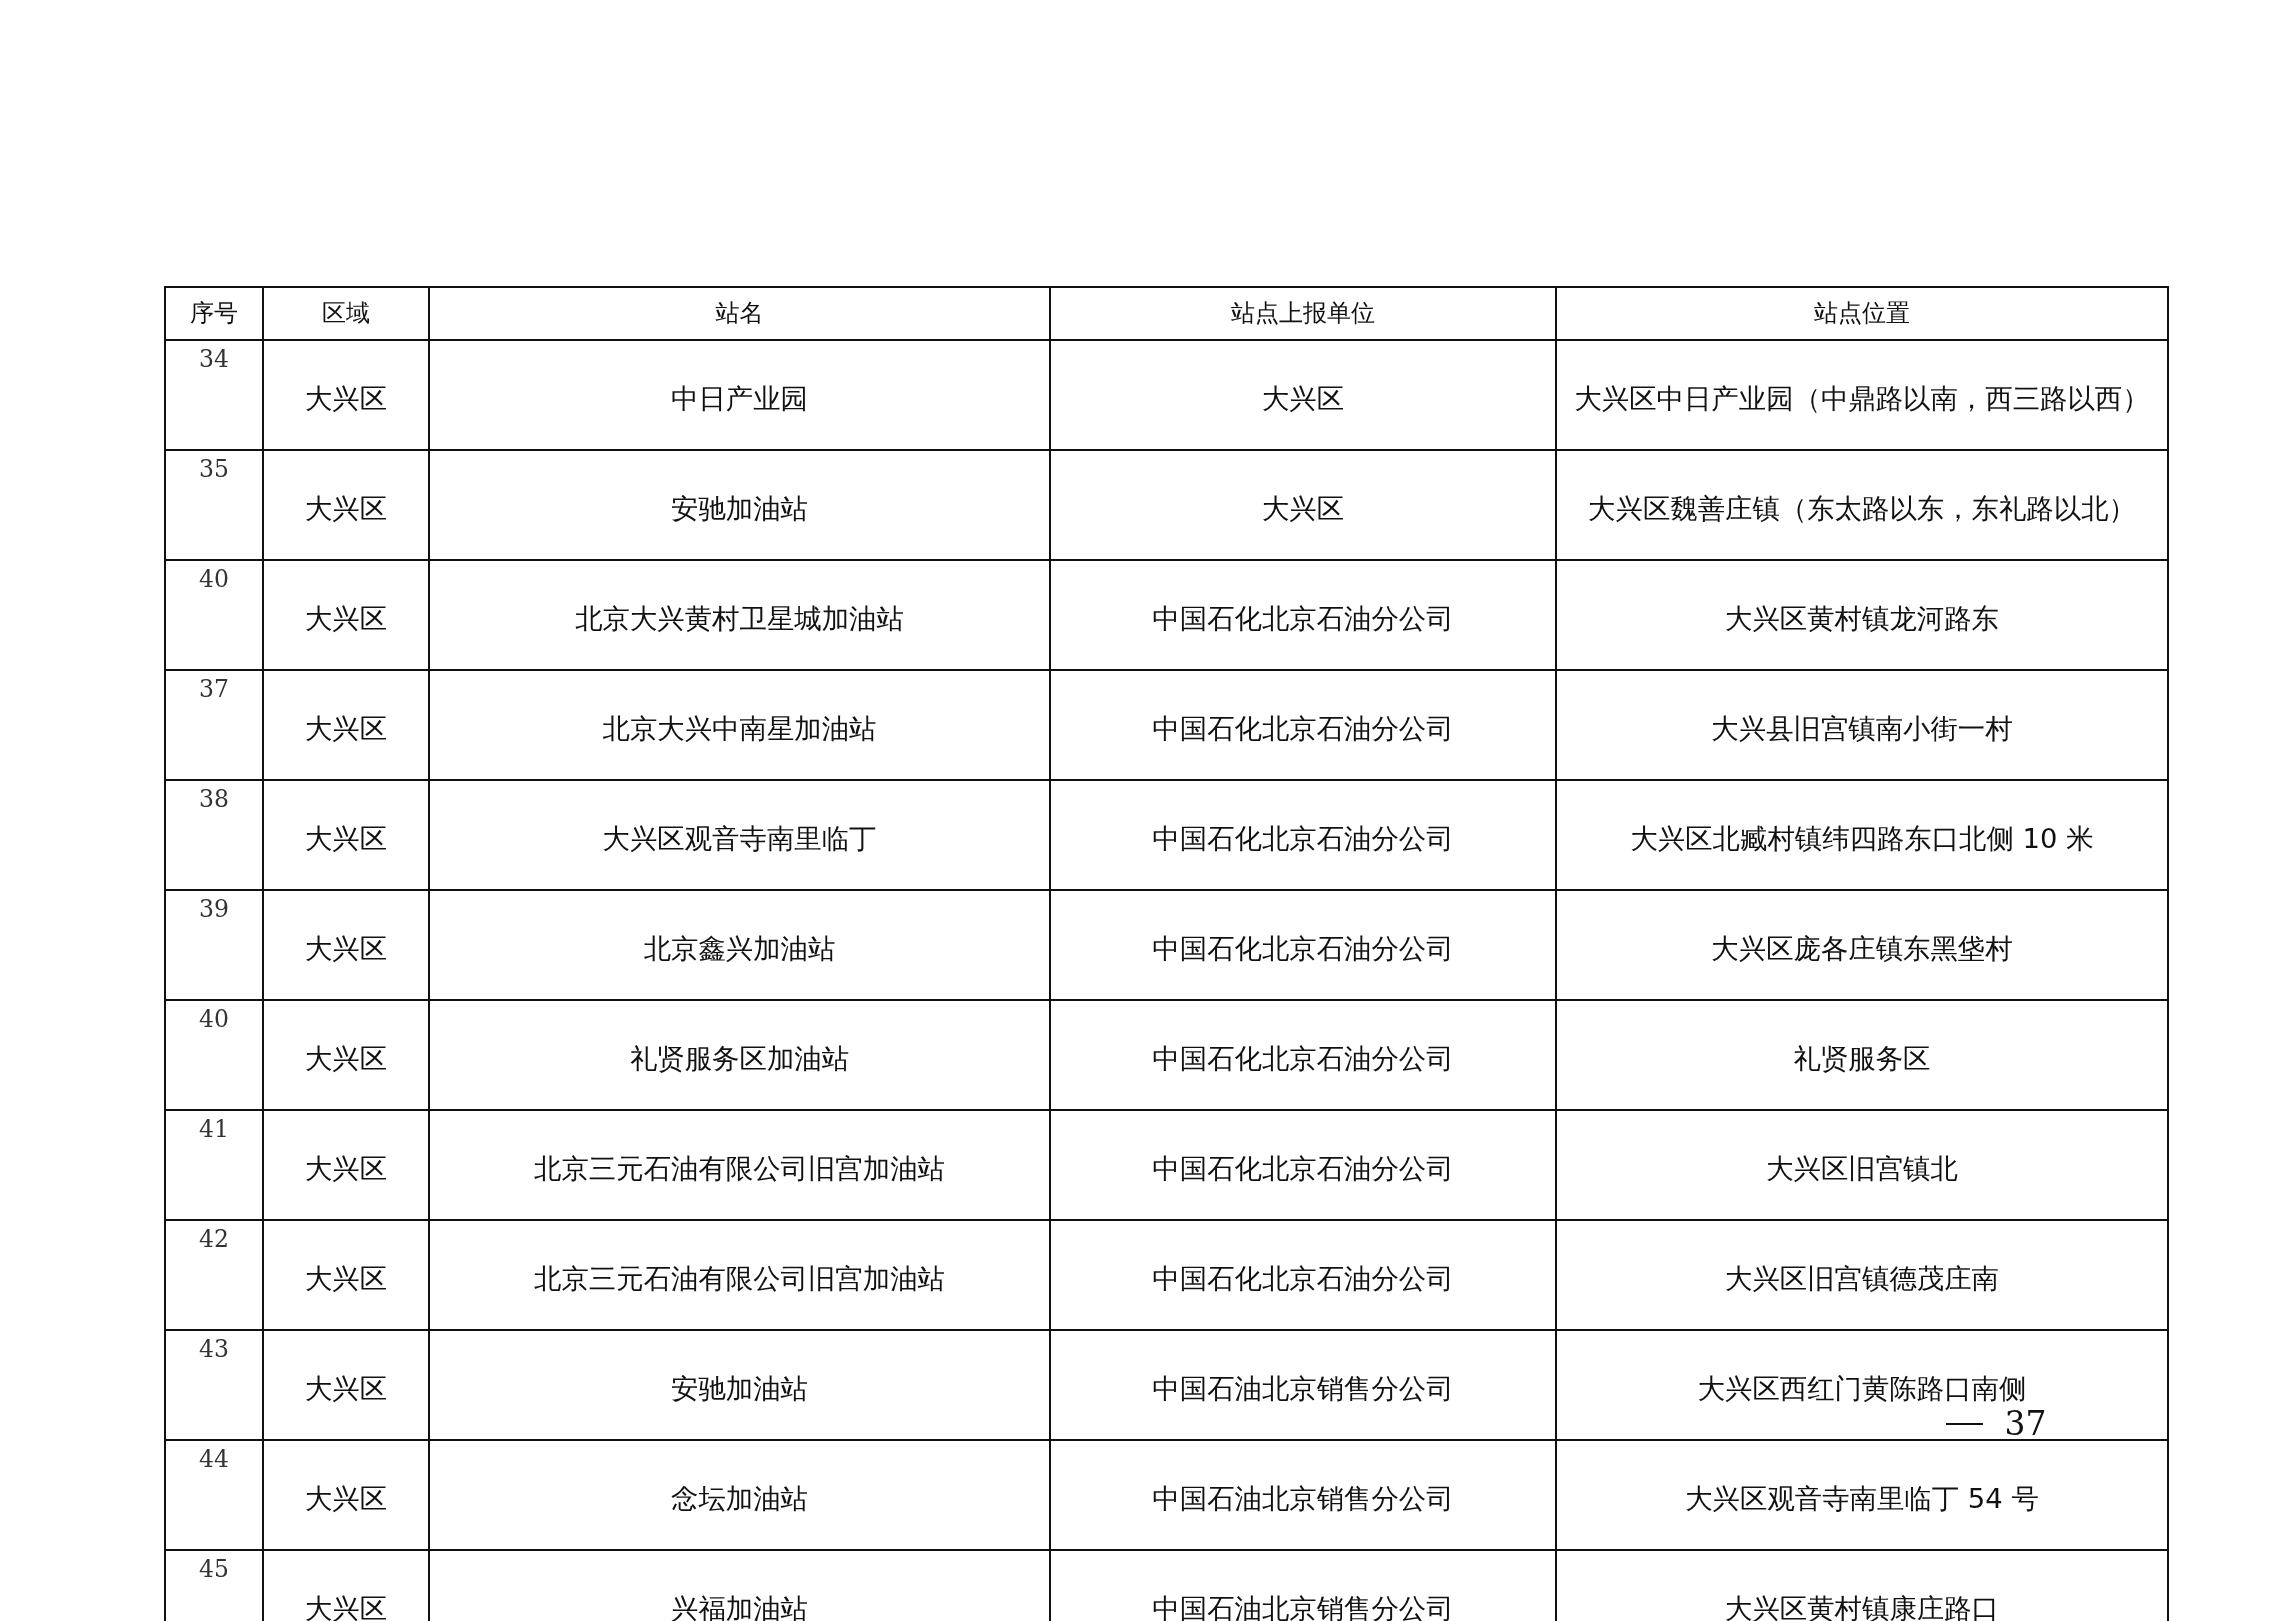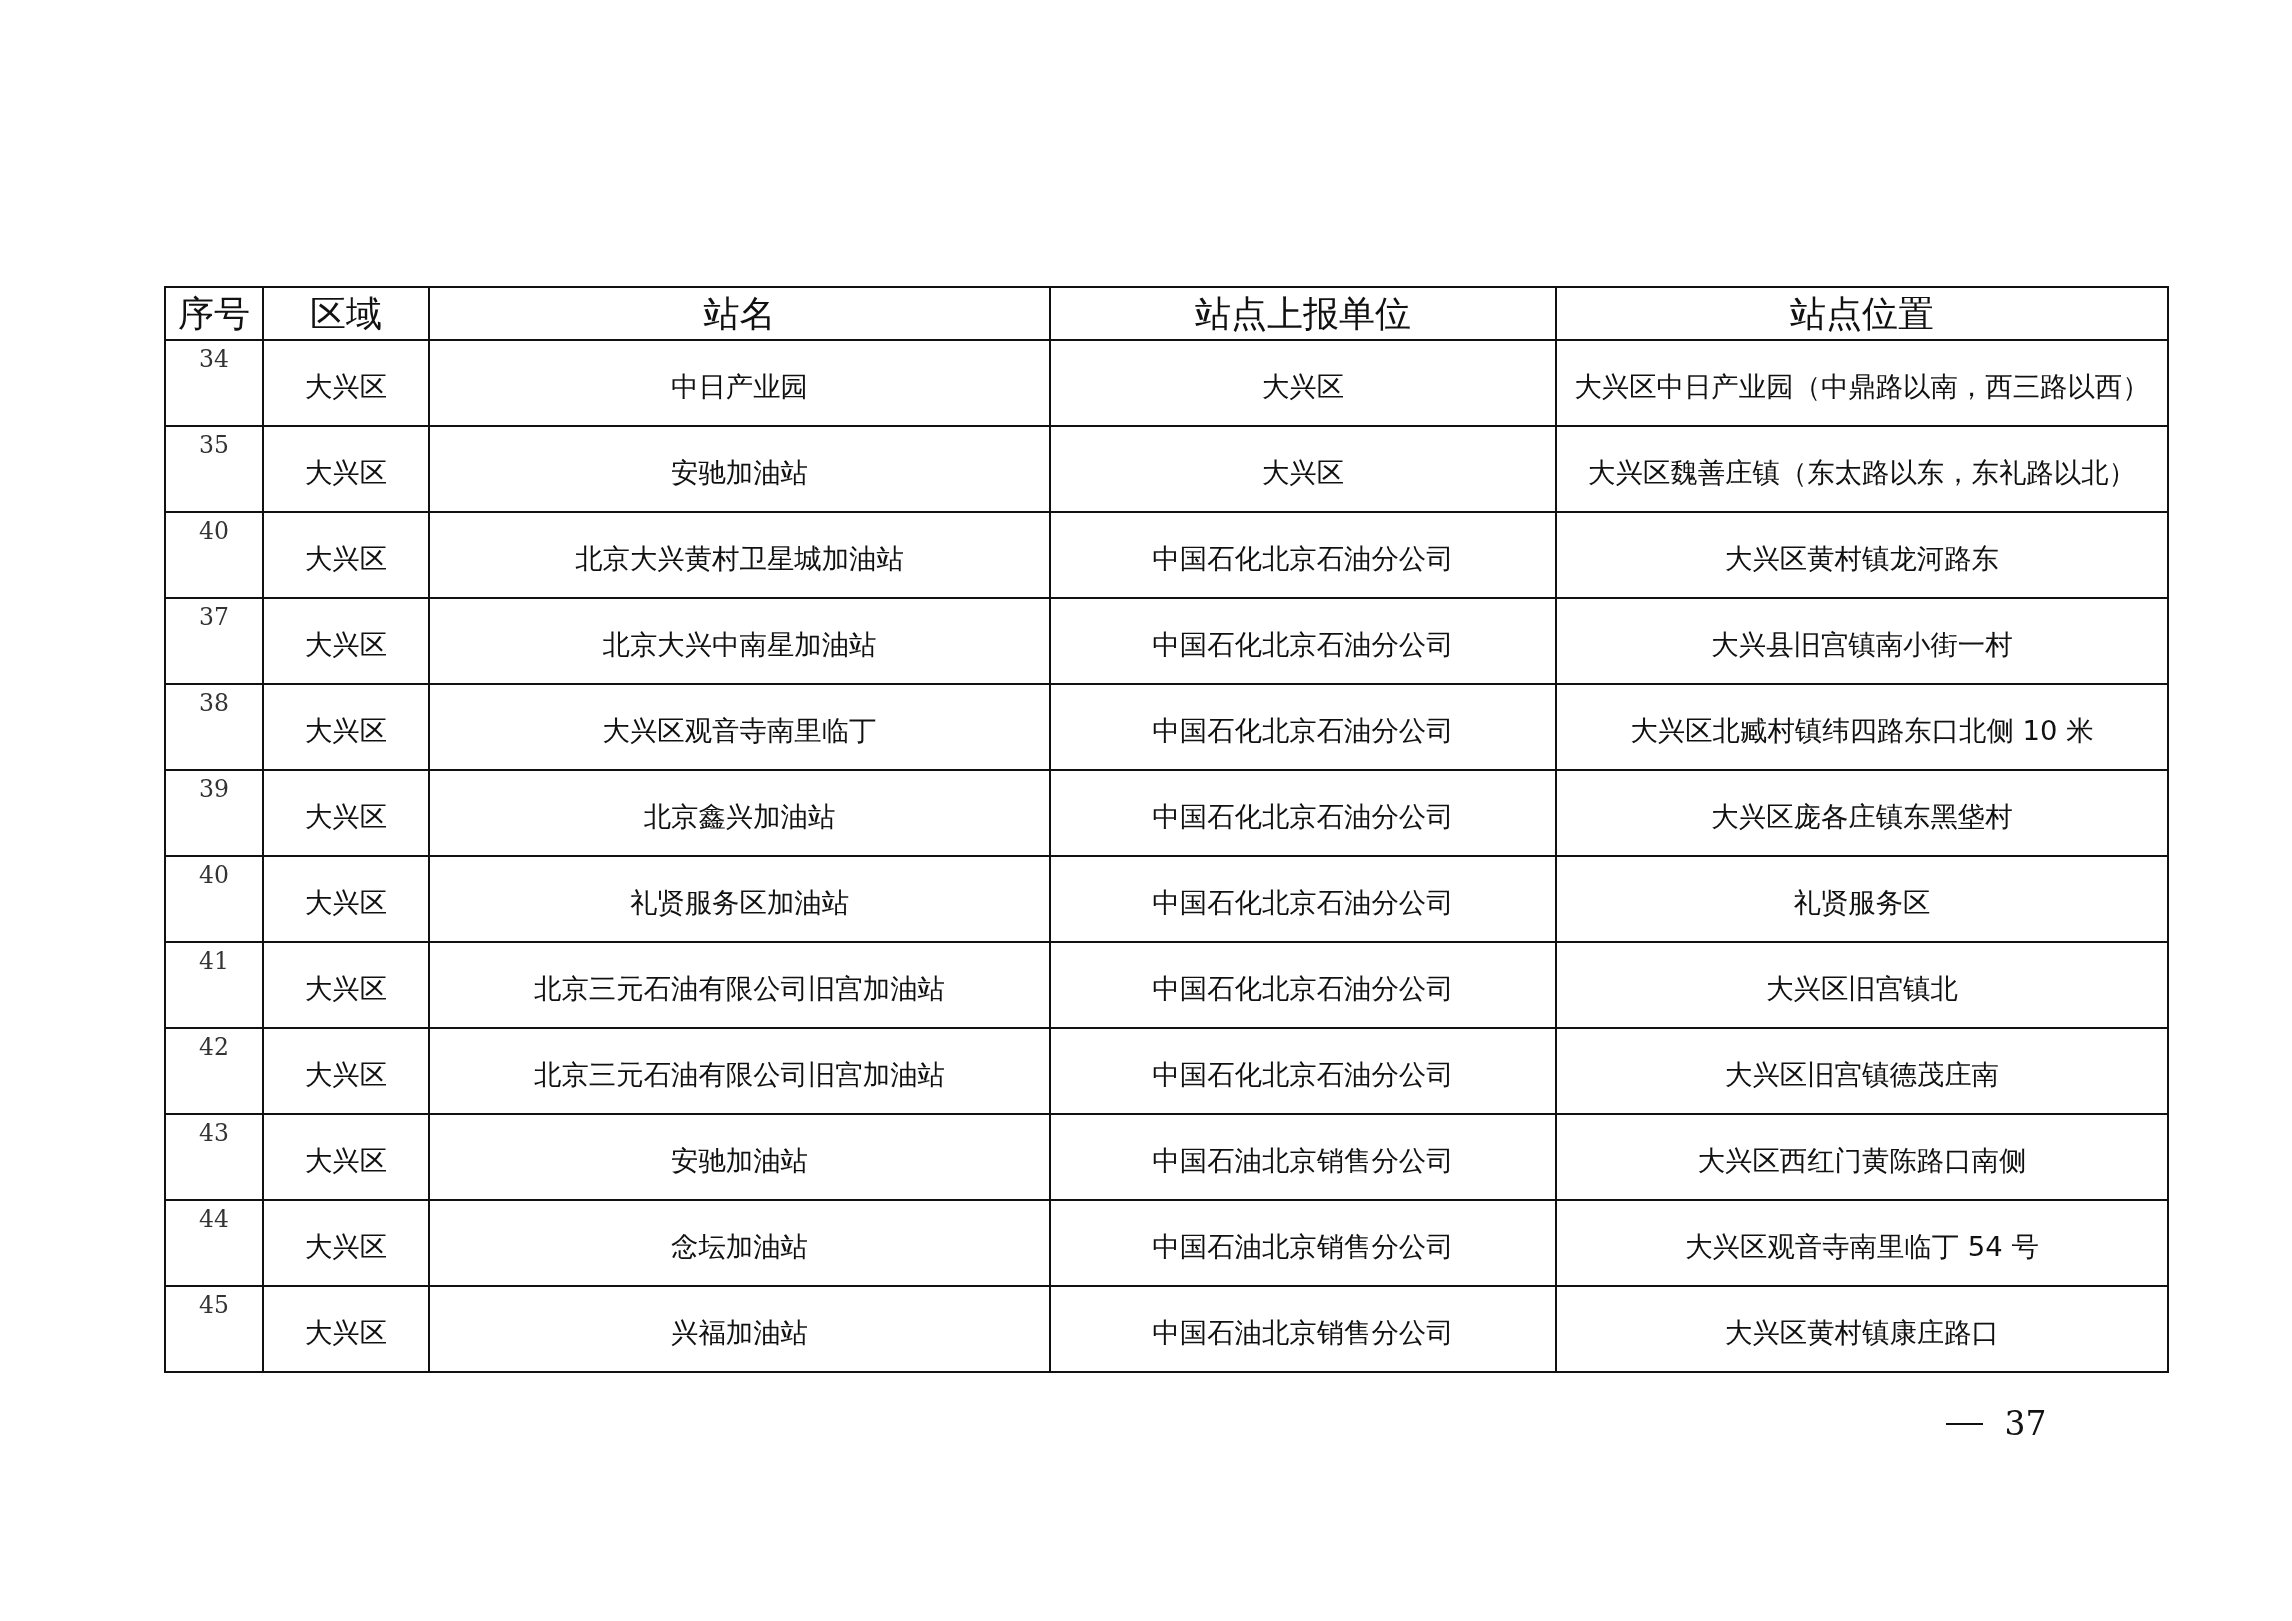--- a/index.html
+++ b/index.html
@@ -34,22 +34,22 @@
       padding: 0;
       text-align: center;
       vertical-align: middle;
       font-weight: normal;
       font-size: 27.4px;
       line-height: 1.1;
       white-space: nowrap;
       overflow: hidden;
     }
     table.stations thead tr { height: 53px; }
-    table.stations tbody tr { height: 86px; }
-    table.stations th { font-size: 36px; }
+    table.stations tbody tr { height: 110px; }
+    table.stations th { font-size: 24px; }
     td.seq {
       vertical-align: top !important;
       font-family: "DejaVu Serif", "Liberation Serif", serif;
       font-size: 23.5px !important;
       padding-top: 5.9px !important;
       color: #333333;
     }
     td.region, td.station, td.unit, td.location {
       padding-top: 7.8px !important;
     }

